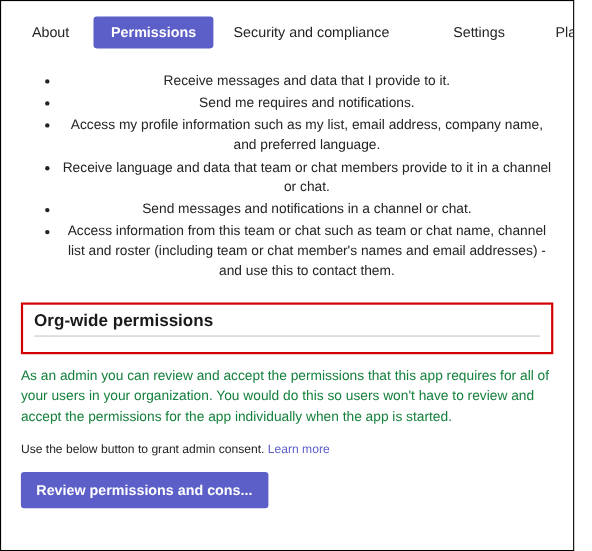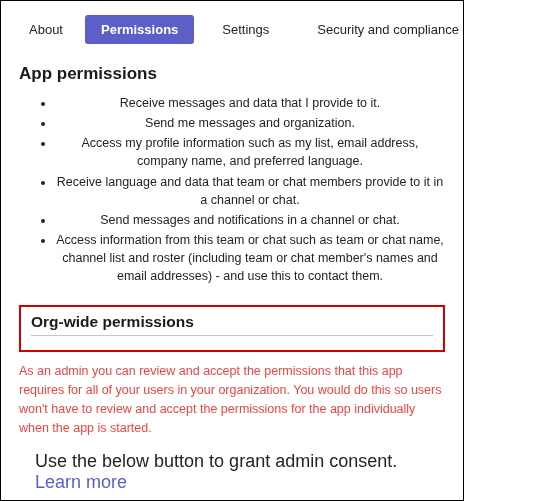--- a/index.html
+++ b/index.html
@@ -4,21 +4,21 @@
 <style>
   * { box-sizing: border-box; }
   body {
     margin: 0;
     font-family: "Segoe UI", -apple-system, BlinkMacSystemFont, sans-serif;
     background: #fff;
     color: #242424;
     font-size: 13px;
   }
   .frame {
-    width: 464px;
+    width: 522px;
     height: 501px;
     border: 1.5px solid #000;
     padding: 14px 18px 12px 18px;
     overflow: hidden;
   }
   .tabs {
     display: flex;
     gap: 0;
     margin-bottom: 20px;
   }
@@ -67,26 +67,25 @@
   .org-box .msg {
     font-size: 12.5px;
     line-height: 1.5;
   }
   .org-box .msg .bold { font-weight: 700; }
   .link { color: #5b5fc7; text-decoration: none; cursor: pointer; }
   .admin-text {
     font-size: 12.5px;
     line-height: 1.5;
     margin: 10px 0 14px 0;
-    color: #ef4444;
+    color: #15803d;
   }
   .use-below {
-    font-size: 18px;
+    font-size: 11px;
     margin-bottom: 14px;
-    margin-left: 16px;
   }
   .review-btn {
     background: #5b5fc7;
     color: #fff;
     border: none;
     padding: 9px 14px;
     font-size: 13px;
     font-weight: 600;
     border-radius: 3px;
     cursor: pointer;
@@ -94,30 +93,29 @@
   }
 </style>
 </head>
 <body>
 
 <div class="frame">
 
   <div class="tabs">
     <div class="tab t-about">About</div>
     <div class="tab t-permissions">Permissions</div>
+    <div class="tab t-sec">Security and compliance</div>
     <div class="tab t-settings">Settings</div>
-    <div class="tab t-sec">Security and compliance</div>
     <div class="tab t-plans">Plans and pricing</div>
   </div>
 
-  <h2 class="section-title">App permissions</h2>
 
   <ul class="perm-list">
     <li>Receive messages and data that I provide to it.</li>
-    <li>Send me messages and organization.</li>
+    <li>Send me requires and notifications.</li>
     <li>Access my profile information such as my list, email address, company name, and preferred language.</li>
     <li>Receive language and data that team or chat members provide to it in a channel or chat.</li>
     <li>Send messages and notifications in a channel or chat.</li>
     <li>Access information from this team or chat such as team or chat name, channel list and roster (including team or chat member's names and email addresses) - and use this to contact them.</li>
   </ul>
 
   <div class="org-box">
     <h3>Org-wide permissions</h3>
   </div>
 

